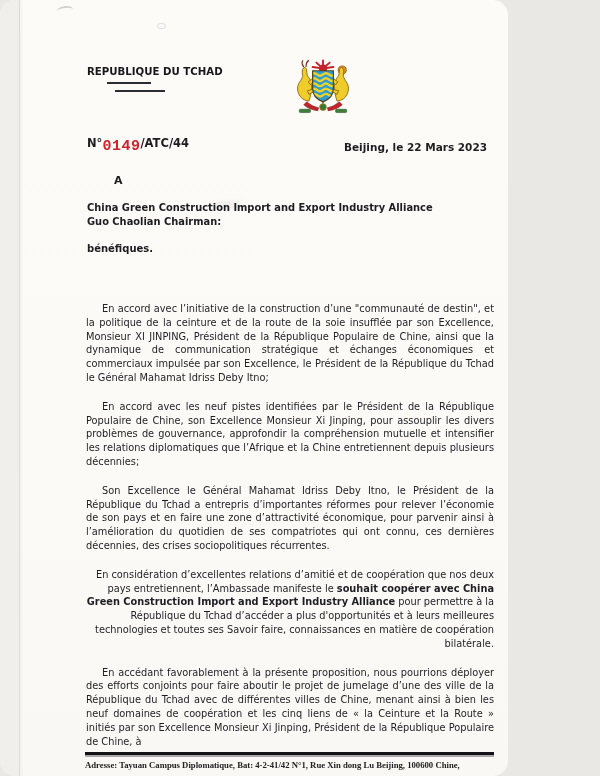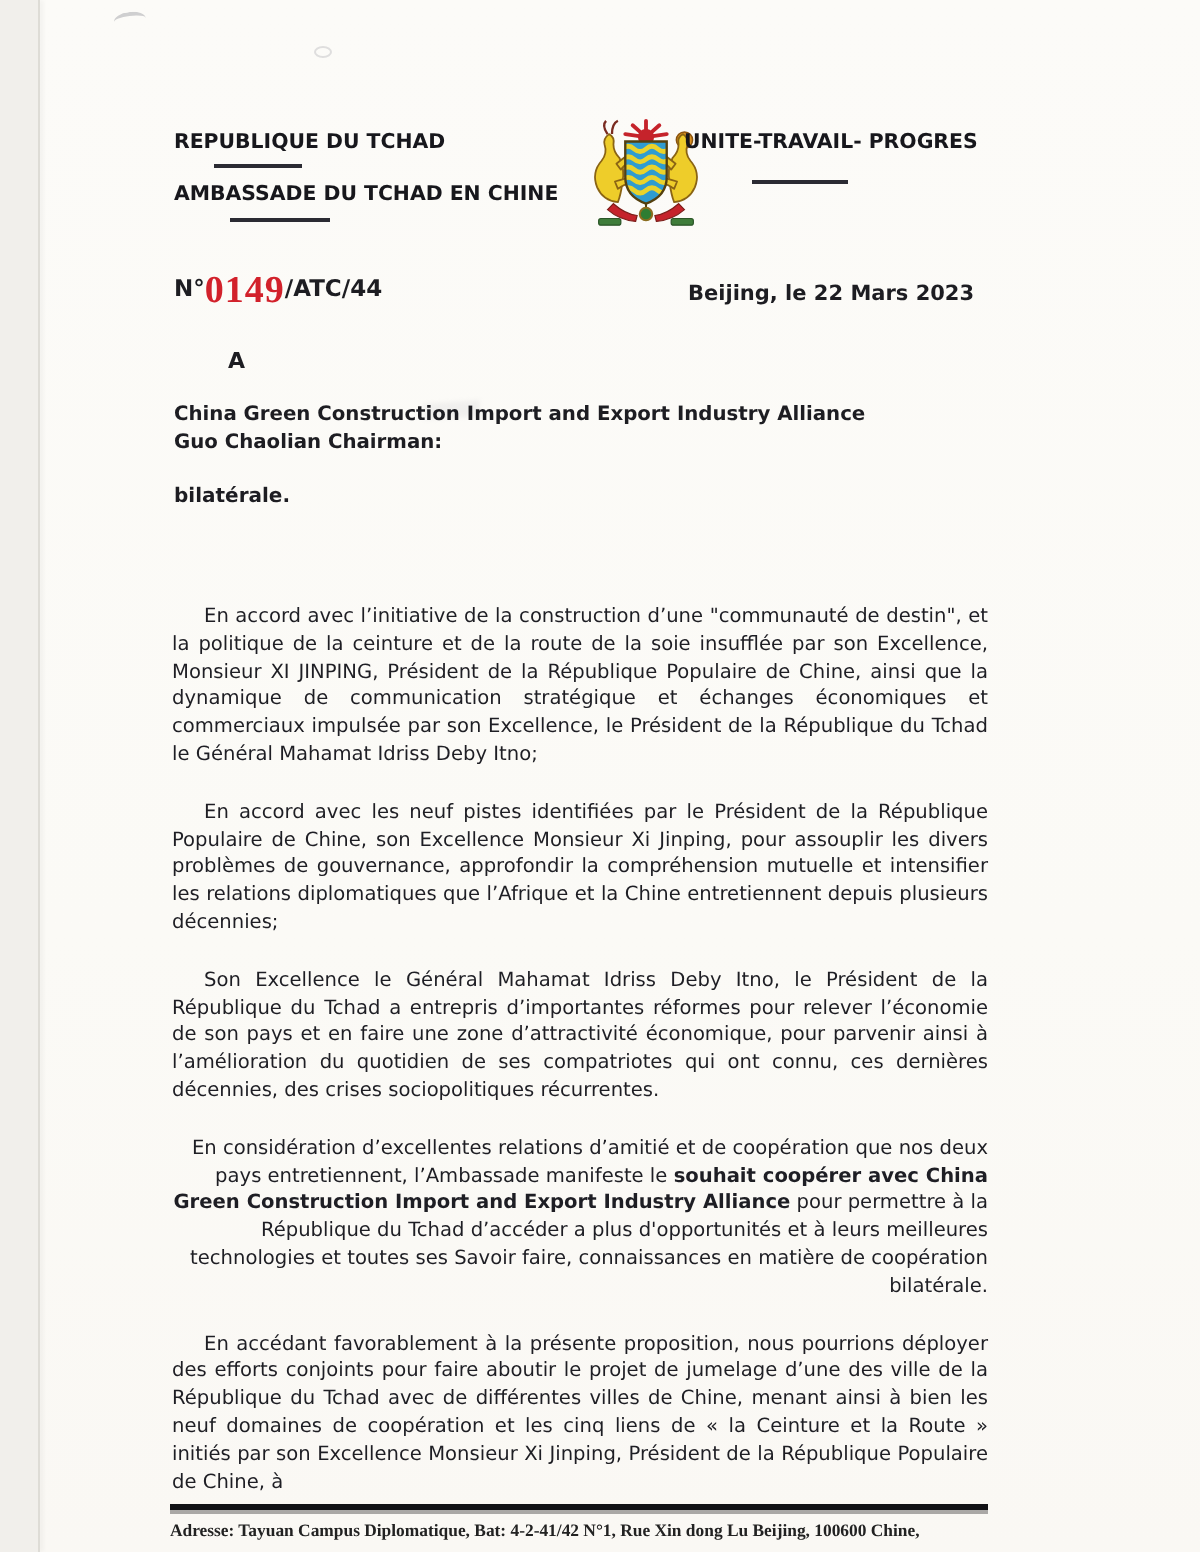--- a/index.html
+++ b/index.html
@@ -1,19 +1,19 @@
 <!DOCTYPE html>
 <html><head>
 <meta charset="utf-8">
 <style>
   html,body{margin:0;padding:0;background:#e9e8e4;}
   .page{
-    position:relative;width:600px;height:776px;overflow:hidden;
+    position:relative;width:508px;height:776px;overflow:hidden;
     background:linear-gradient(180deg,#fcfbf8 0%,#fbfaf6 60%,#faf8f4 100%);
-    font-family:"DejaVu Sans",sans-serif;color:#1d1d22;
+    font-family:"DejaVu Sans",sans-serif;color:#1d1d22;border-radius:15px;
   }
   .scan-strip{position:absolute;left:0;top:0;width:19px;height:776px;
     background:#f1efeb;border-right:1px solid #dedcd6;box-shadow:2px 0 2px rgba(0,0,0,0.03);}
   .artifact1{position:absolute;left:57px;top:6px;width:16px;height:6px;
     border-top:2px solid #9a9aa0;border-radius:60%;opacity:.45;transform:rotate(-7deg);}
   .artifact2{position:absolute;left:157px;top:23px;width:7px;height:4px;
     border:1px solid #a8a8ae;border-radius:50%;opacity:.35;}
   .smudge{position:absolute;left:212px;top:201px;width:28px;height:8px;
     background:#c9c9ce;opacity:.22;filter:blur(1px);transform:rotate(-4deg);}
 
@@ -23,21 +23,21 @@
   .rule{height:2px;background:#2b2b33;}
   .rule1{width:44px;margin:5px 0 0 20px;}
   .rule2{width:50px;margin:6px 0 0 28px;}
   .emblem{position:absolute;left:286px;top:58px;}
   .hdr-right{position:absolute;left:342px;top:66px;font-weight:bold;font-size:10.2px;color:#17171c;white-space:nowrap;}
   .rule3{width:48px;margin:13px 0 0 34px;}
 
   
   .refno{position:absolute;left:87px;top:135px;white-space:nowrap;}
   .refno .pre,.refno .suf{font-weight:bold;font-size:11.5px;vertical-align:3px;}
-  .refno .num{font-family:Liberation Serif, serif;font-weight:bold;font-size:19px;color:#d2212b;letter-spacing:.5px;}
+  .refno .num{font-family:Liberation Mono, monospace;font-weight:bold;font-size:15px;color:#d2212b;letter-spacing:.5px;}
   .dateline{position:absolute;left:344px;top:141px;font-weight:bold;font-size:10.5px;white-space:nowrap;}
 
   
   .salutation{position:absolute;left:114px;top:174px;font-weight:bold;font-size:11px;}
   .addressee{position:absolute;left:87px;top:201px;font-weight:bold;font-size:9.9px;line-height:14px;white-space:nowrap;}
 
   
   .subject{position:absolute;left:87px;top:242px;font-weight:bold;font-size:10px;line-height:14px;}
   .subject .l1{white-space:nowrap;letter-spacing:-0.2px;}
   .subject .u{text-decoration:underline;}
@@ -61,21 +61,20 @@
 
 <div class="page">
   <div class="scan-strip"></div>
   <div class="artifact1"></div>
   <div class="artifact2"></div>
   <div class="smudge"></div>
 
   <div class="hdr-left">
     <div class="t1">REPUBLIQUE DU TCHAD</div>
     <div class="rule rule1"></div>
-    <div class="t2">AMBASSADE DU TCHAD EN CHINE</div>
     <div class="rule rule2"></div>
   </div>
 
   <div class="emblem">
     <svg viewBox="0 0 100 84" width="74" height="64" aria-hidden="true">
 
       <g stroke="#c5232b" stroke-width="2.6" stroke-linecap="round">
         <line x1="50" y1="13" x2="50" y2="2"></line>
         <line x1="50" y1="13" x2="41" y2="5"></line>
         <line x1="50" y1="13" x2="59" y2="5"></line>
@@ -118,38 +117,34 @@
 
       <line x1="50" y1="58" x2="50" y2="61" stroke="#54400e" stroke-width="1.4"></line>
       <circle cx="50" cy="65" r="4.2" fill="#2e7d32" stroke="#8a6d1f" stroke-width="1.4"></circle>
       <path d="M28,58 Q36,65 44,66 L43,70 Q32,69 24,62 Z" fill="#c5232b" stroke="#7a1d18" stroke-width="0.8"></path>
       <path d="M72,58 Q64,65 56,66 L57,70 Q68,69 76,62 Z" fill="#c5232b" stroke="#7a1d18" stroke-width="0.8"></path>
       <rect x="18" y="68" width="15" height="4.5" rx="1.5" fill="#3f7d3a" stroke="#2a5527" stroke-width="0.8"></rect>
       <rect x="67" y="68" width="15" height="4.5" rx="1.5" fill="#3f7d3a" stroke="#2a5527" stroke-width="0.8"></rect>
     </svg>
   </div>
 
-  <div class="hdr-right">
-    <div>UNITE-TRAVAIL- PROGRES</div>
-    <div class="rule rule3"></div>
-  </div>
 
   <div class="refno">
     <span class="pre">N°</span><span class="num">0149</span><span class="suf">/ATC/44</span>
   </div>
   <div class="dateline">Beijing, le 22 Mars 2023</div>
 
   <div class="salutation">A</div>
   <div class="addressee">
     <div>China Green Construction Import and Export Industry Alliance</div>
     <div>Guo Chaolian Chairman:</div>
   </div>
 
   <div class="subject">
-    <div>bilatérale.</div>
+    <div>bénéfiques.</div>
   </div>
 
   <div class="letter-body">
     <p class="ind">En accord avec l’initiative de la construction d’une "communauté de destin", et la politique de la ceinture et de la route de la soie insufflée par son Excellence, Monsieur XI JINPING, Président de la République Populaire de Chine, ainsi que la dynamique de communication stratégique et échanges économiques et commerciaux impulsée par son Excellence, le Président de la République du Tchad le Général Mahamat Idriss Deby Itno;</p>
     <p class="ind">En accord avec les neuf pistes identifiées par le Président de la République Populaire de Chine, son Excellence Monsieur Xi Jinping, pour assouplir les divers problèmes de gouvernance, approfondir la compréhension mutuelle et intensifier les relations diplomatiques que l’Afrique et la Chine entretiennent depuis plusieurs décennies;</p>
     <p class="ind">Son Excellence le Général Mahamat Idriss Deby Itno, le Président de la République du Tchad a entrepris d’importantes réformes pour relever l’économie de son pays et en faire une zone d’attractivité économique, pour parvenir ainsi à l’amélioration du quotidien de ses compatriotes qui ont connu, ces dernières décennies, des crises sociopolitiques récurrentes.</p>
     <p class="noj"><span>En considération d’excellentes relations d’amitié et de coopération que nos deux pays entretiennent, l’Ambassade manifeste le </span><b>souhait coopérer avec China Green Construction Import and Export Industry Alliance</b><span> pour permettre à la République du Tchad d’accéder a plus d'opportunités et à leurs meilleures technologies et toutes ses Savoir faire, connaissances en matière de coopération bilatérale.</span></p>
     <p class="ind">En accédant favorablement à la présente proposition, nous pourrions déployer des efforts conjoints pour faire aboutir le projet de jumelage d’une des ville de la République du Tchad avec de différentes villes de Chine, menant ainsi à bien les neuf domaines de coopération et les cinq liens de « la Ceinture et la Route » initiés par son Excellence Monsieur Xi Jinping, Président de la République Populaire de Chine, à</p>
   </div>
 

